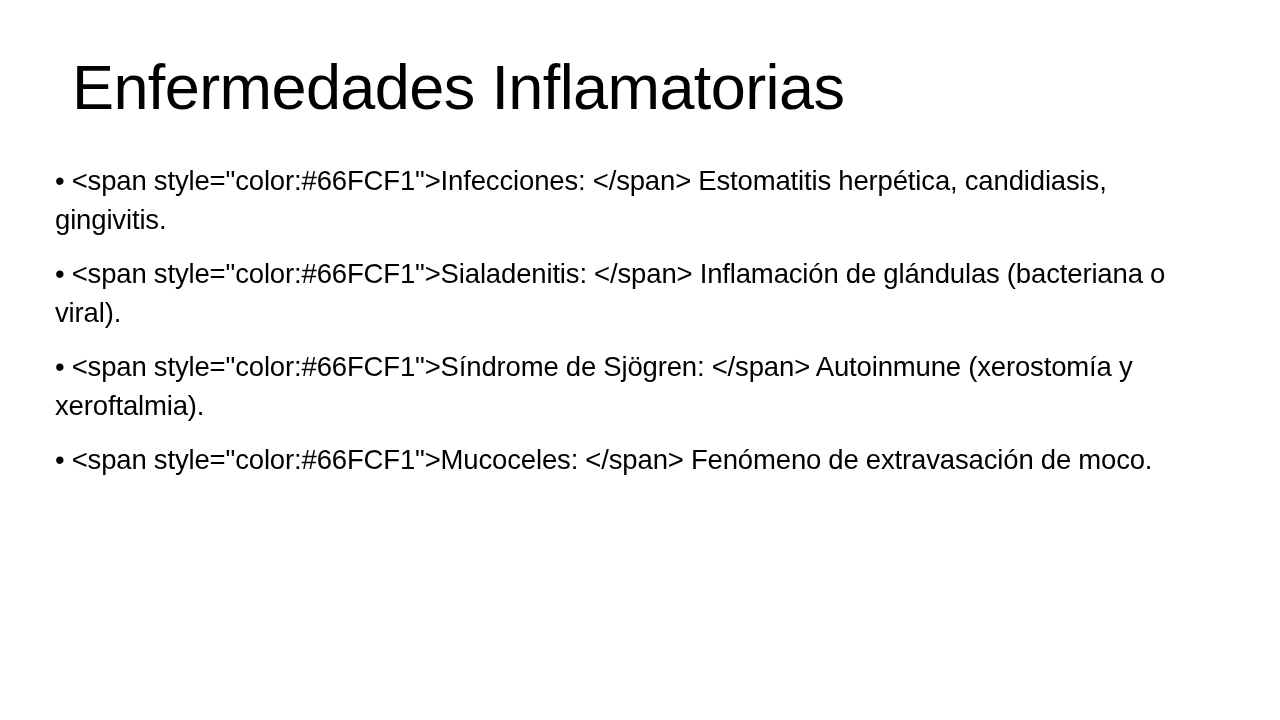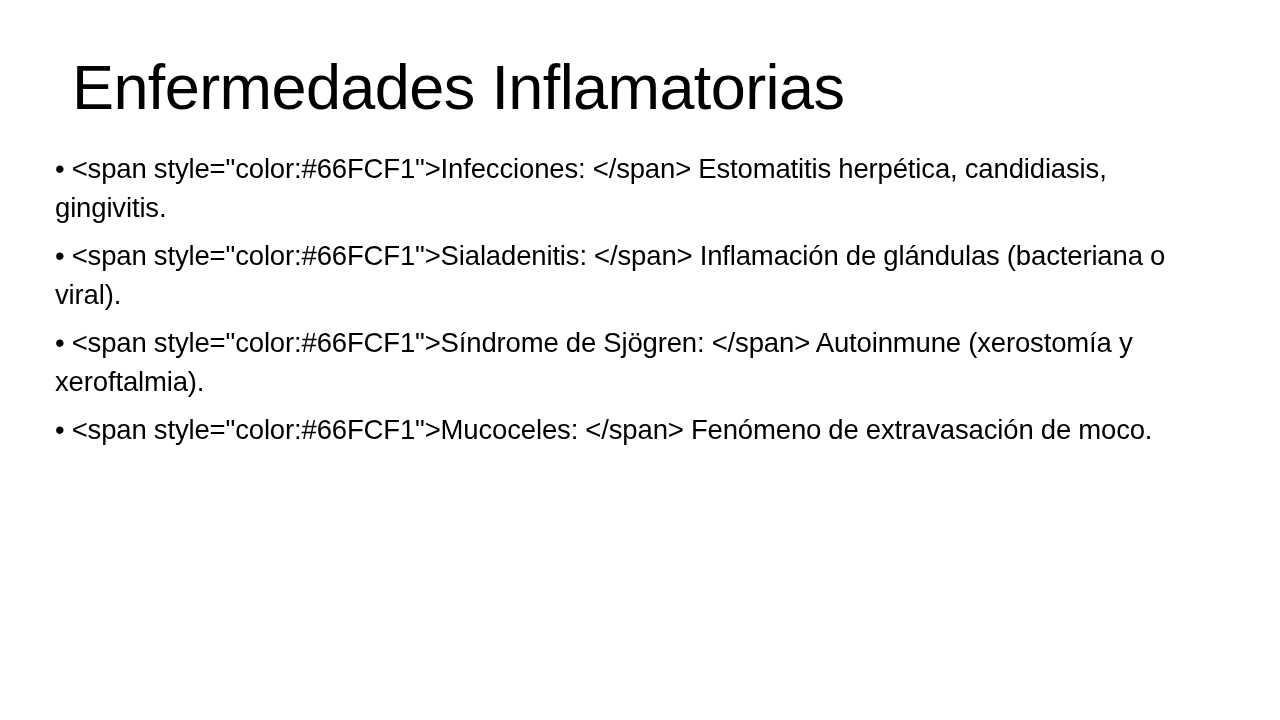--- a/index.html
+++ b/index.html
@@ -41,21 +41,21 @@
 
   
   .body-block {
     position: absolute;
     left: 55px;
     top: 146px;
     width: 1150px;
   }
 
   .bullet-para {
-    margin: 4px 0 10px 0;
+    margin: 16px 0 10px 0;
     padding: 0;
     font-family: "Liberation Sans", sans-serif;
     font-size: 27.5px;
     font-weight: 400;
     line-height: 38.5px;
     color: #000000;
     letter-spacing: -0.15px;
     text-align: left;
     word-spacing: -0.3px;
   }

